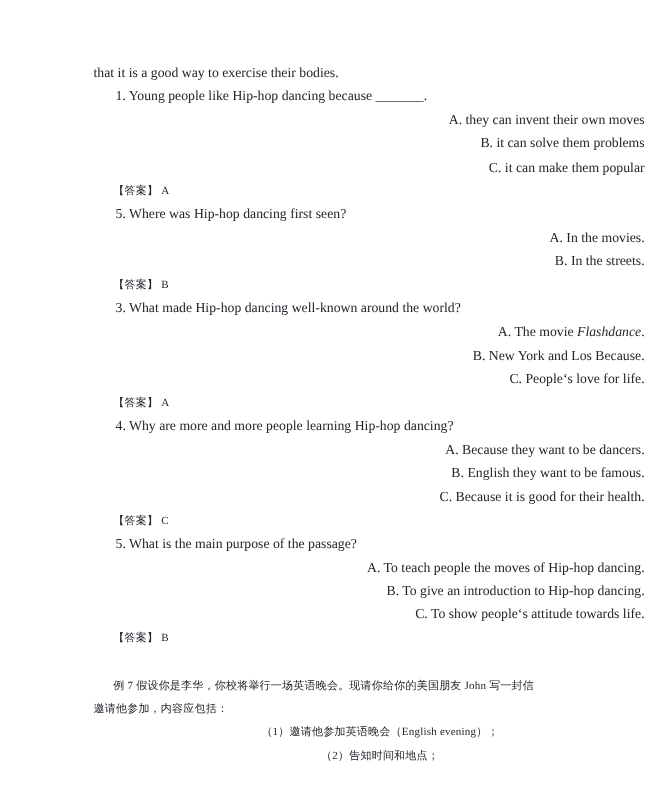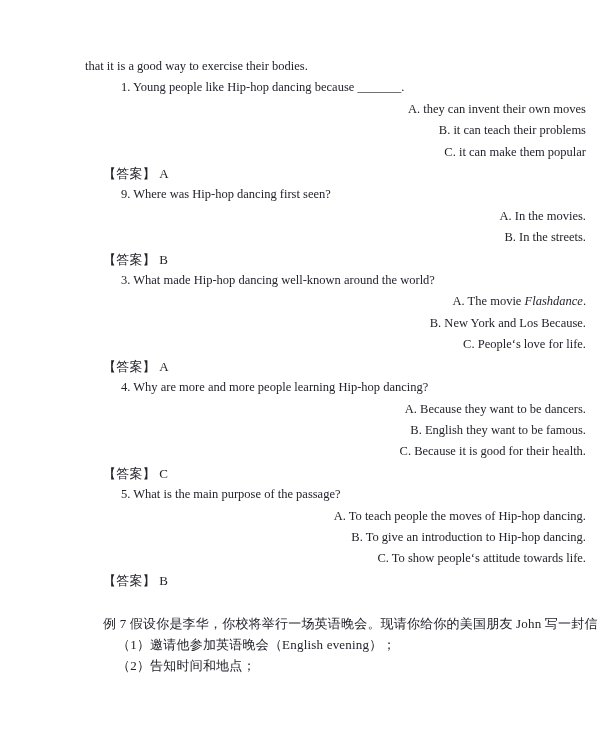--- a/index.html
+++ b/index.html
@@ -19,47 +19,47 @@
     box-sizing: border-box;
     width: 606px;
     height: 524px;
     padding: 56px 20px 0 85px;
   }
   .line {
     margin: 0;
     line-height: 21.4px;
     white-space: pre;
   }
-  .question { margin-left: 36px; }
+  .question { margin-left: 20px; }
   .option   { margin-left: 42px; text-align: right; }
   .answer   { margin-left: 18px; }
   .it { font-style: italic; }
-  .cn { font-size: 13px; letter-spacing: 0.2px; }
+  .cn { font-size: 10px; letter-spacing: 0.2px; }
   .writing-task { margin-top: 21.4px; }
   .wt-line1 { margin-left: 18px; }
   .tag { font-weight: normal; }
-  .point { margin-left: 32px; }
+  .point { margin-left: 20px; text-align: center; }
 </style>
 </head>
 <body>
 
 <div class="page">
 
   <p class="line">that it is a good way to exercise their bodies.</p>
 
   <div id="questions">
       <div>
         <p class="line question">1. Young people like Hip-hop dancing because _______.</p>
         <p class="line option">A. they can invent their own moves</p>
-        <p class="line option">B. it can teach their problems</p>
+        <p class="line option">B. it can solve them problems</p>
         <p class="line option">C. it can make them popular</p>
         <p class="line answer cn"><span>【答案】</span><span> A</span></p>
       </div>
       <div>
-        <p class="line question">9. Where was Hip-hop dancing first seen?</p>
+        <p class="line question">5. Where was Hip-hop dancing first seen?</p>
         <p class="line option">A. In the movies.</p>
         <p class="line option">B. In the streets.</p>
         <p class="line answer cn"><span>【答案】</span><span> B</span></p>
       </div>
       <div>
         <p class="line question">3. What made Hip-hop dancing well-known around the world?</p>
         <p class="line option"><span>A. The movie </span><span class="it">Flashdance</span><span>.</span></p>
         <p class="line option">B. New York and Los Because.</p>
         <p class="line option">C. People‘s love for life.</p>
         <p class="line answer cn"><span>【答案】</span><span> A</span></p>
@@ -75,17 +75,18 @@
         <p class="line question">5. What is the main purpose of the passage?</p>
         <p class="line option">A. To teach people the moves of Hip-hop dancing.</p>
         <p class="line option">B. To give an introduction to Hip-hop dancing.</p>
         <p class="line option">C. To show people‘s attitude towards life.</p>
         <p class="line answer cn"><span>【答案】</span><span> B</span></p>
       </div>
     </div>
 
   <div class="writing-task">
     <p class="line cn wt-line1"><span class="tag">例 7</span><span> 假设你是李华，你校将举行一场英语晚会。现请你给你的美国朋友 John 写一封信</span></p>
+    <p class="line cn">邀请他参加，内容应包括：</p>
     <p class="line cn point">（1）邀请他参加英语晚会（English evening）；</p>
     <p class="line cn point">（2）告知时间和地点；</p>
   </div>
 
 </div>
 
 </body></html>

